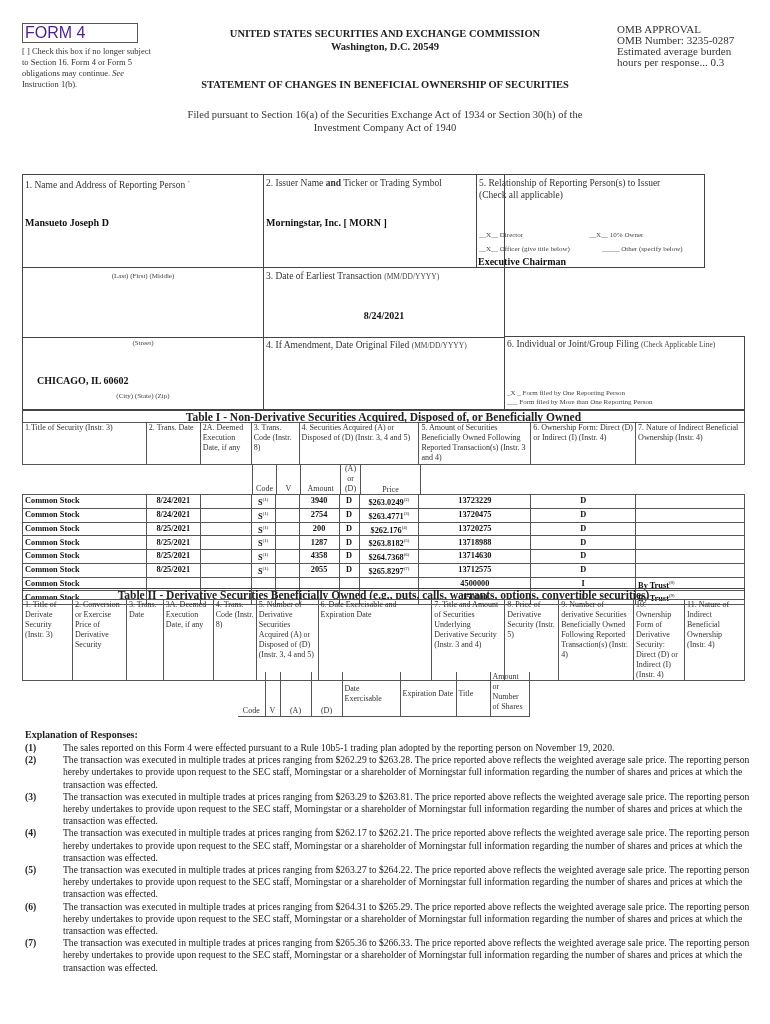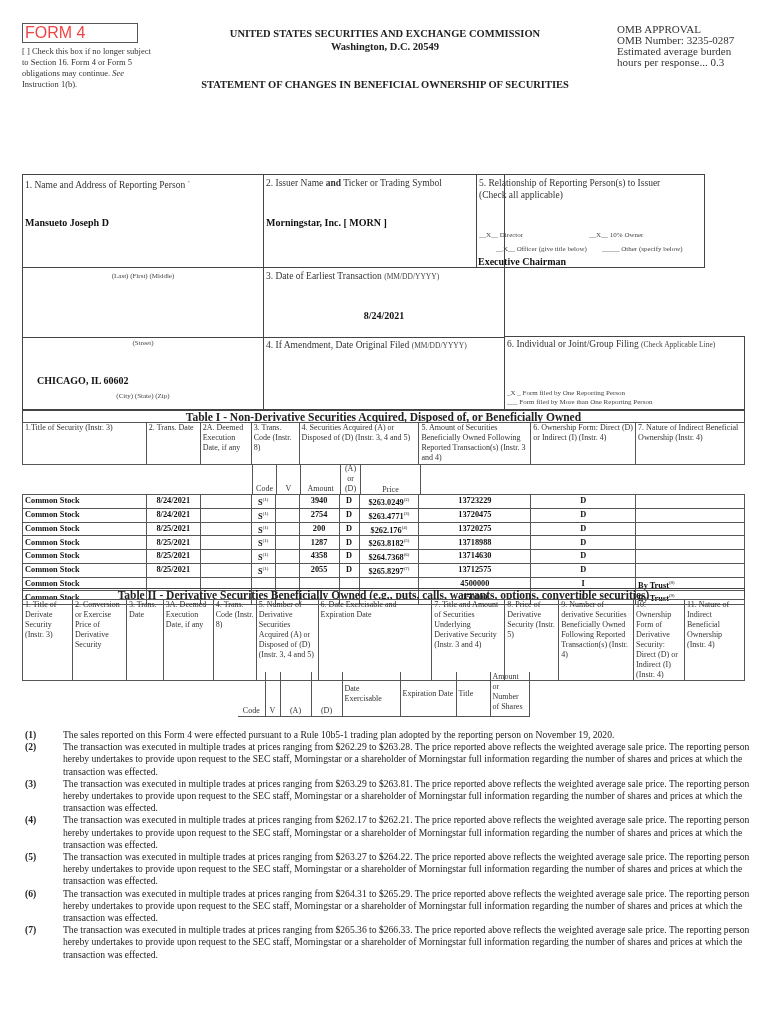--- a/index.html
+++ b/index.html
@@ -4,21 +4,21 @@
 <style>
   * { box-sizing: border-box; margin: 0; padding: 0; }
   html, body { width: 770px; height: 1024px; background: #ffffff; overflow: hidden; }
   body { position: relative; font-family: "Liberation Serif", serif; color: #222; font-size: 9px; }
   .abs { position: absolute; }
   b, .bold { font-weight: bold; }
   .red { color: #e8242a; }
   sup { font-size: 5px; vertical-align: super; color: #666; }
 
   
-  .form-box { left: 22px; top: 23px; width: 116px; height: 20px; border: 1px solid #555; font-family: "Liberation Sans", sans-serif; font-size: 16px; line-height: 18px; padding-left: 2px; color: #ef4444; }
+  .form-box { left: 22px; top: 23px; width: 116px; height: 20px; border: 1px solid #555; font-family: "Liberation Sans", sans-serif; font-size: 16px; line-height: 18px; padding-left: 2px; color: #4c1d95; }
   .check-note { left: 22px; top: 46px; width: 130px; font-size: 8.5px; line-height: 11px; color: #333; }
   .sec-title { left: 165px; top: 27px; width: 440px; text-align: center; font-weight: bold; font-size: 10.5px; line-height: 13px; }
   .omb { left: 617px; top: 24px; width: 150px; font-size: 11px; line-height: 11px; color: #333; }
   .statement { left: 165px; top: 79px; width: 440px; text-align: center; font-weight: bold; font-size: 10.5px; }
   .filed { left: 140px; top: 108px; width: 490px; text-align: center; font-size: 10.5px; line-height: 13px; color: #333; }
 
   
   .box { position: absolute; border: 1px solid #444; }
   .lbl { font-size: 9.5px; color: #333; line-height: 12px; }
   .small { font-size: 7px; color: #444; }
@@ -52,20 +52,22 @@
 
 <div class="abs omb">
   <div>OMB APPROVAL</div>
   <div>OMB Number: 3235-0287</div>
   <div>Estimated average burden</div>
   <div>hours per response... 0.3</div>
 </div>
 
 <div class="abs statement">STATEMENT OF CHANGES IN BENEFICIAL OWNERSHIP OF SECURITIES</div>
 <div class="abs filed">
+  <div>Filed pursuant to Section 16(a) of the Securities Exchange Act of 1934 or Section 30(h) of the</div>
+  <div>Investment Company Act of 1940</div>
 </div>
 
 <div class="box" style="left:22px;top:174px;width:242px;height:94px;">
   <div class="lbl" style="position:absolute;left:2px;top:2px;"><span>1. Name and Address of Reporting Person</span> <sup>*</sup></div>
   <div class="val" style="position:absolute;left:2px;top:42px;">Mansueto Joseph D</div>
 </div>
 <div class="box" style="left:22px;top:267px;width:242px;height:71px;">
   <div class="small" style="position:absolute;left:0;top:4px;width:100%;text-align:center;">(Last) (First) (Middle)</div>
 </div>
 <div class="box" style="left:22px;top:337px;width:242px;height:73px;">
@@ -88,21 +90,21 @@
   <div class="lbl" style="position:absolute;left:2px;top:1px;white-space:nowrap;"><span>4. If Amendment, Date Original Filed</span> <span class="small" style="font-size:7.5px">(MM/DD/YYYY)</span></div>
 </div>
 
 <div class="box" style="left:476px;top:174px;width:229px;height:94px;">
   <div class="lbl" style="position:absolute;left:2px;top:2px;">
     <div>5. Relationship of Reporting Person(s) to Issuer</div>
     <div>(Check all applicable)</div>
   </div>
   <div class="small" style="position:absolute;left:2px;top:56px;">__X__ Director</div>
   <div class="small" style="position:absolute;left:112px;top:56px;">__X__ 10% Owner</div>
-  <div class="small" style="position:absolute;left:2px;top:70px;margin-left:17px;">__X__ Officer (give title below)</div>
+  <div class="small" style="position:absolute;left:2px;top:70px;">__X__ Officer (give title below)</div>
   <div class="small" style="position:absolute;left:125px;top:70px;">_____ Other (specify below)</div>
   <div class="val" style="position:absolute;left:1px;top:81px;font-size:10px;">Executive Chairman</div>
 </div>
 <div class="box" style="left:504px;top:267px;width:1px;height:71px;border-right:none;border-top:none;border-bottom:none;"></div>
 
 <div class="box" style="left:504px;top:336px;width:241px;height:74px;">
   <div class="lbl" style="position:absolute;left:2px;top:1px;"><span>6. Individual or Joint/Group Filing</span> <span class="small" style="font-size:7.5px">(Check Applicable Line)</span></div>
   <div class="small" style="position:absolute;left:2px;top:52px;">_X _ Form filed by One Reporting Person</div>
   <div class="small" style="position:absolute;left:2px;top:61px;">___ Form filed by More than One Reporting Person</div>
 </div>
@@ -273,20 +275,21 @@
     <td class="c" style="width:31px;border-top:none;vertical-align:bottom;">(D)</td>
     <td style="width:58px;border-top:none;vertical-align:middle;">Date Exercisable</td>
     <td style="width:56px;border-top:none;vertical-align:middle;">Expiration Date</td>
     <td style="width:34px;border-top:none;vertical-align:middle;">Title</td>
     <td style="width:39px;border-top:none;">Amount or Number of Shares</td>
   </tr>
 </tbody>
   </table>
 
 <div class="abs expl">
+  <div class="expl-title">Explanation of Responses:</div>
   <div id="fn-list">
       <div class="fn">
         <div class="fn-num">(1)</div>
         <div class="fn-text">The sales reported on this Form 4 were effected pursuant to a Rule 10b5-1 trading plan adopted by the reporting person on November 19, 2020.</div>
       </div>
       <div class="fn">
         <div class="fn-num">(2)</div>
         <div class="fn-text">The transaction was executed in multiple trades at prices ranging from $262.29 to $263.28. The price reported above reflects the weighted average sale price. The reporting person hereby undertakes to provide upon request to the SEC staff, Morningstar or a shareholder of Morningstar full information regarding the number of shares and prices at which the transaction was effected.</div>
       </div>
       <div class="fn">

